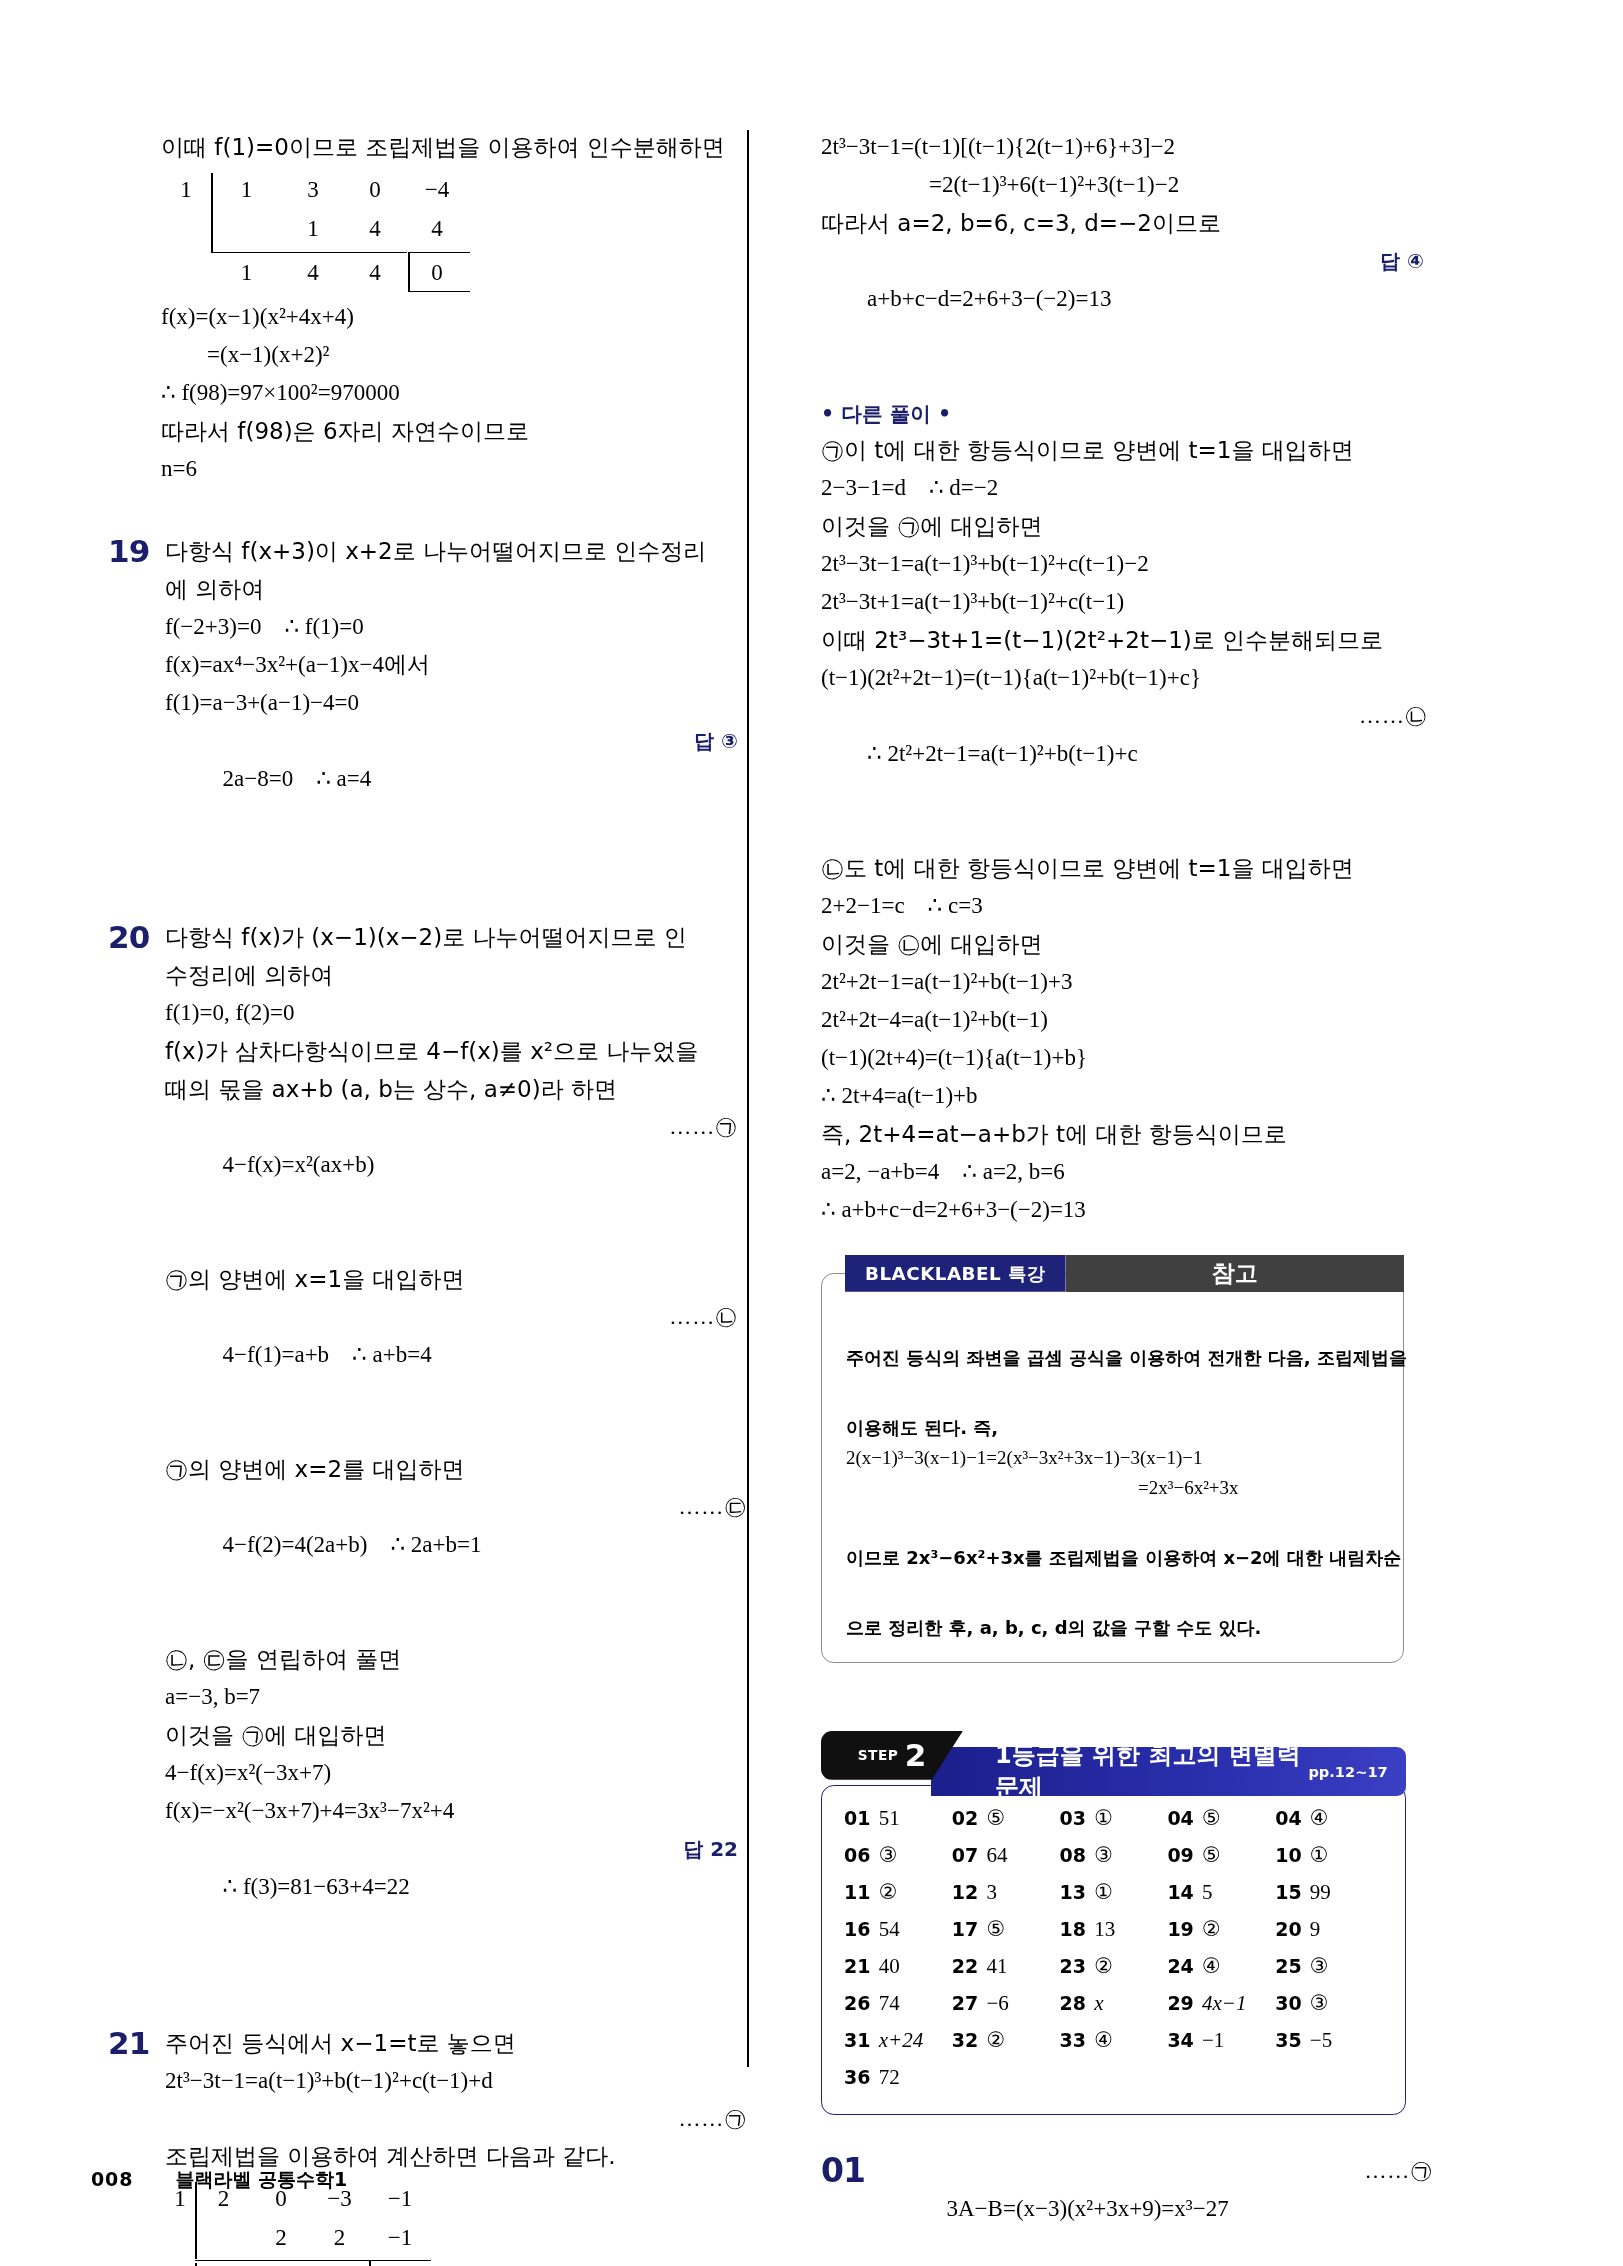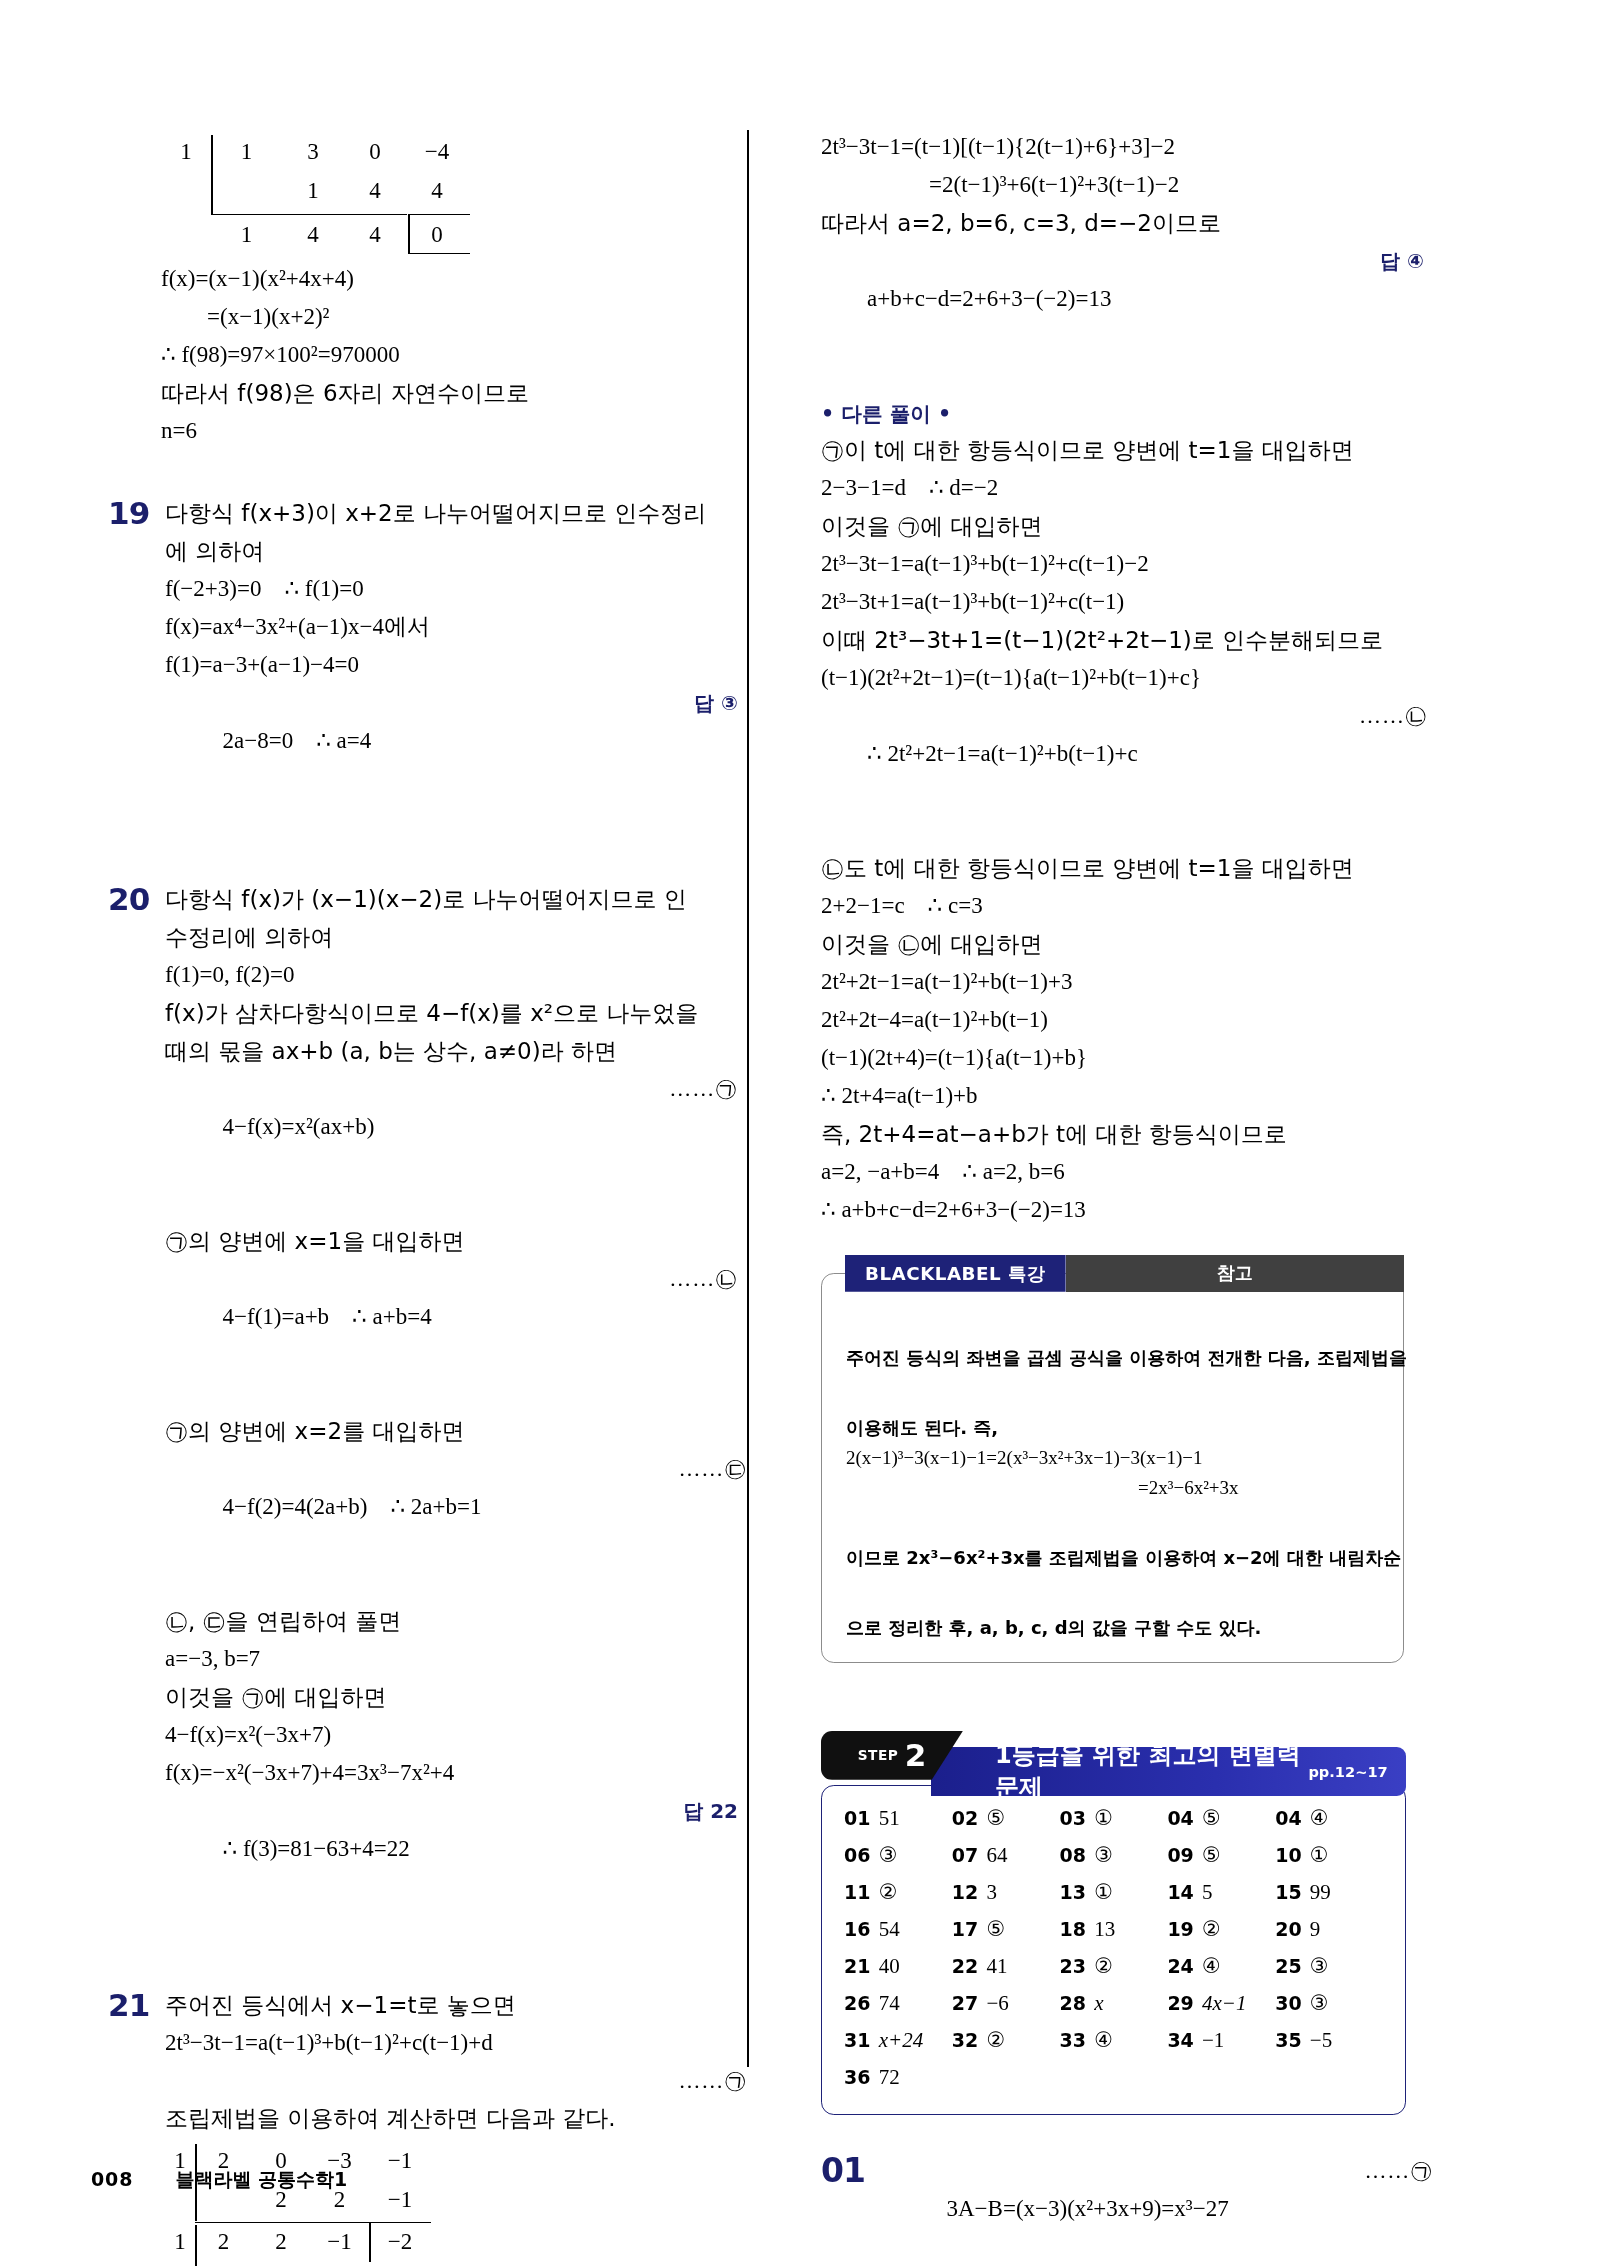--- a/index.html
+++ b/index.html
@@ -81,21 +81,21 @@
     display:flex; align-items:center; justify-content:center;
     padding:0 20px;
     letter-spacing:0.5px;
     clip-path:polygon(0 0, 100% 0, 100% 100%, 0 100%);
   }
   .bl-tab-sub {
     background:#404040;
     color:#fff;
     font-family:"DejaVu Sans", sans-serif;
     font-weight:bold;
-    font-size:18px;
+    font-size:23px;
     display:flex; align-items:center; justify-content:center;
     padding:0 27.4px;
     flex:1;
   }
   .bl-body {
     border:1.5px solid #8c8c8c;
     border-radius:12.8px;
     margin-top:-18.3px;
     padding:29px 24px 18.3px 24px;
     background:#fff;
@@ -165,20 +165,21 @@
 </head>
 <body>
 
 <div class="page">
 
   <div class="divider"></div>
 
   <div style="position:absolute; left:108px; top:128px; width:630px;">
 
     <div>
+      <div class="tline ko" style="padding-left:53px;">이때 f(1)=0이므로 조립제법을 이용하여 인수분해하면</div>
 
       <div class="syn" style="height:121px; margin-left:53px;">
         <div class="vline" style="left:50px; top:1.8px; height:79px;"></div>
         <div class="hline" style="left:50px; top:80px; width:196px;"></div>
         <div class="hline" style="left:247px; top:80px; width:62px;"></div>
         <div class="vline" style="left:247px; top:80px; height:40px;"></div>
         <div class="hline" style="left:247px; top:119px; width:62px;"></div>
 
         <div class="syn-row" style="position:absolute; top:0; left:0;">
           <span class="syn-c" style="width:50px;">1</span>

